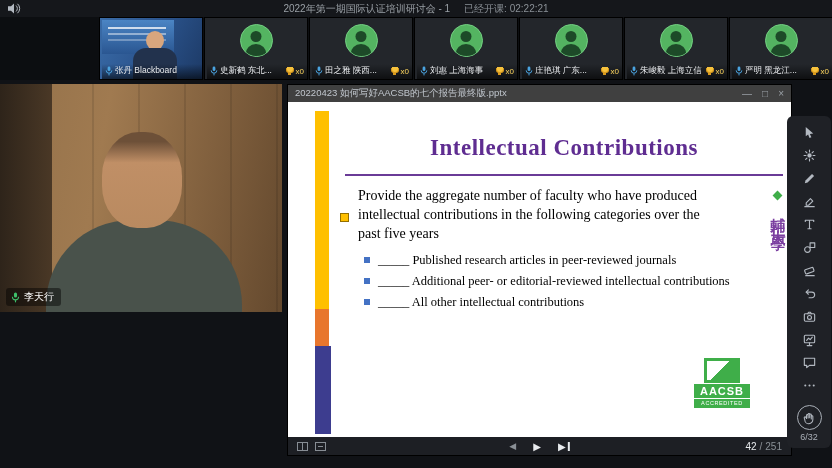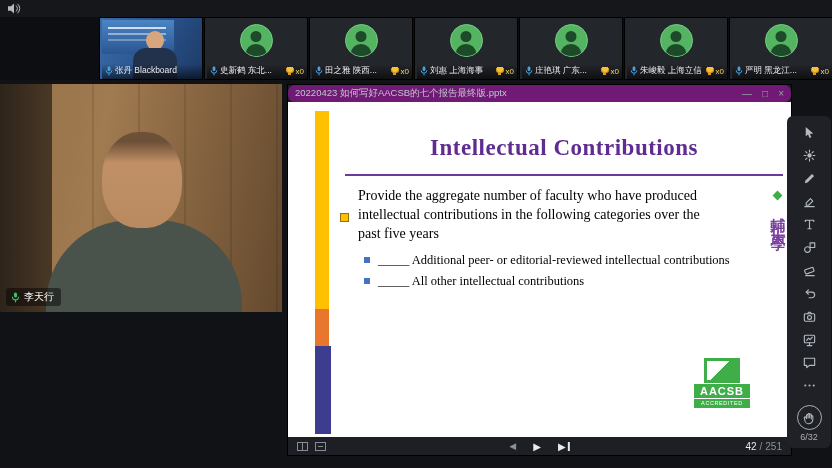--- a/index.html
+++ b/index.html
@@ -59,22 +59,22 @@
                  border-radius:85px 85px 0 0; background:#49524b; }
   .person-head { position:absolute; left:102px; top:48px; width:80px; height:96px;
                  border-radius:46% 46% 44% 44%;
                  background:linear-gradient(#6d5038 10%, #c08f66 32%, #b98a60); }
   .video-label { position:absolute; left:6px; bottom:6px; background:rgba(0,0,0,.45);
                  border-radius:3px; padding:2px 7px 2px 5px; font-size:10px; color:#fff;
                  display:flex; align-items:center; gap:4px; }
   
   .ppt { position:absolute; left:287px; top:84px; width:505px; height:372px;
          background:#1d1f24; border:1px solid #000; display:flex; flex-direction:column; }
-  .ppt-titlebar { height:17px; background:#701a75; display:flex; align-items:center;
-                  padding:0 7px; font-size:9.5px; color:#c0c6cd; flex:0 0 auto;border-radius:7px; }
+  .ppt-titlebar { height:17px; background:#404040; display:flex; align-items:center;
+                  padding:0 7px; font-size:9.5px; color:#c0c6cd; flex:0 0 auto; }
   .ppt-controls { margin-left:auto; display:flex; gap:10px; color:#9aa0a6; font-size:10px; }
   .ppt-controls span { cursor:pointer; line-height:1; }
   .slide { flex:1; background:#fff; position:relative; overflow:hidden;
            font-family:"Liberation Serif", serif; }
   .bar-yellow { position:absolute; left:27px; top:9px;   width:14px; height:198px; background:#ffc000; }
   .bar-orange { position:absolute; left:27px; top:207px; width:14px; height:37px;  background:#e8762d; }
   .bar-indigo { position:absolute; left:27px; top:244px; width:16px; height:88px;  background:#3d3d8f; }
   .slide-title { position:absolute; left:57px; top:33px; width:438px; text-align:center;
                  font-size:23px; font-weight:bold; color:#5f2d91; letter-spacing:.5px; }
   .title-rule { position:absolute; left:57px; top:72px; width:438px; height:2px; background:#6a3b97; }
@@ -129,20 +129,24 @@
 
 <div>
 
   <header class="topbar">
     <span class="spk">
       <svg width="13" height="11" viewBox="0 0 13 11">
           <polygon points="0,3.2 3,3.2 6,0.4 6,10.6 3,7.8 0,7.8" fill="#b3b9c1"></polygon>
           <path d="M8 2.5 A4 4 0 0 1 8 8.5 M9.5 0.8 A6.2 6.2 0 0 1 9.5 10.2" stroke="#b3b9c1" fill="none" stroke-width="1"></path>
         </svg>
     </span>
+    <div class="topbar-center">
+      <span>2022年第一期国际认证培训研讨会 - 1</span>
+      <span class="elapsed">已经开课: 02:22:21</span>
+    </div>
   </header>
 
   <div class="strip">
     <div class="spacer"></div>
 
     <div class="thumb thumb-video">
       <div class="screen"></div>
       <div class="w-head"></div>
       <div class="w-body"></div>
       <div class="nrow">
@@ -285,20 +289,24 @@
       <div class="title-rule"></div>
 
       <div class="bullet-row">
         <span class="bsq"></span>
         <p>Provide the aggregate number of faculty who have produced intellectual contributions in the following categories over the past five years</p>
       </div>
 
       <div class="subs">
         <div class="sub-row">
           <span class="ssq"></span>
+          <p>_____ Published research articles in peer-reviewed journals</p>
+        </div>
+        <div class="sub-row">
+          <span class="ssq"></span>
           <p>_____ Additional peer- or editorial-reviewed intellectual contributions</p>
         </div>
         <div class="sub-row">
           <span class="ssq"></span>
           <p>_____ All other intellectual contributions</p>
         </div>
       </div>
 
       <div class="fju">
         <span class="fju-diamond"></span>

